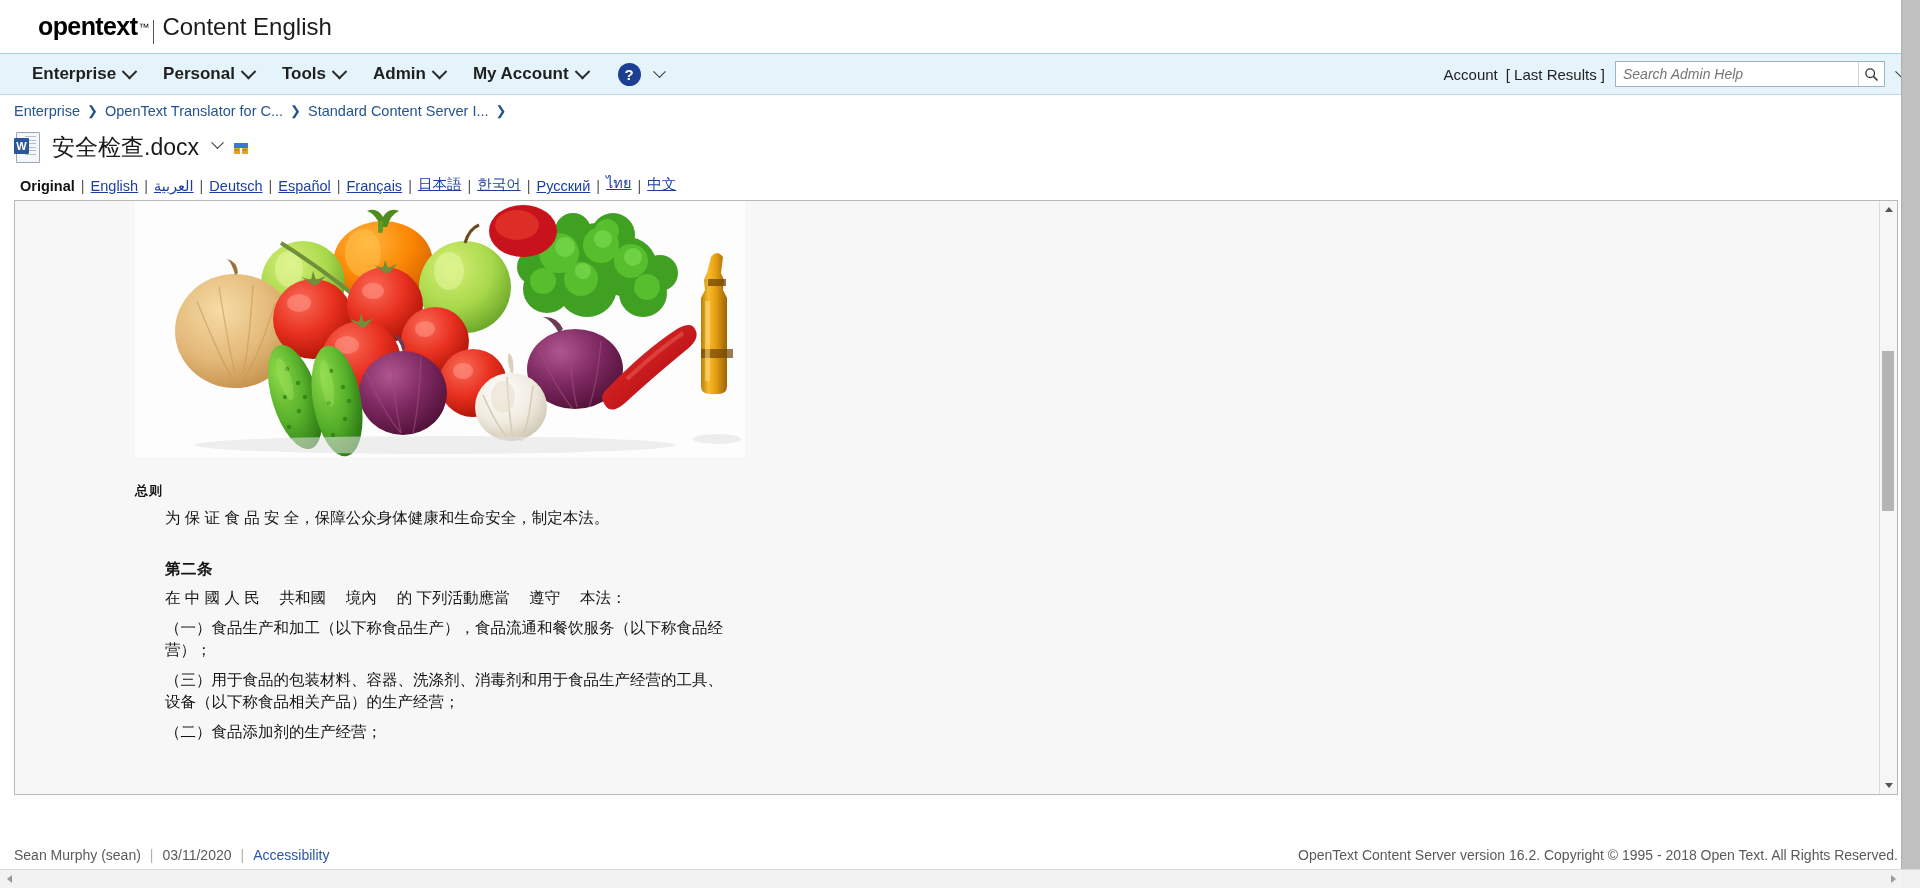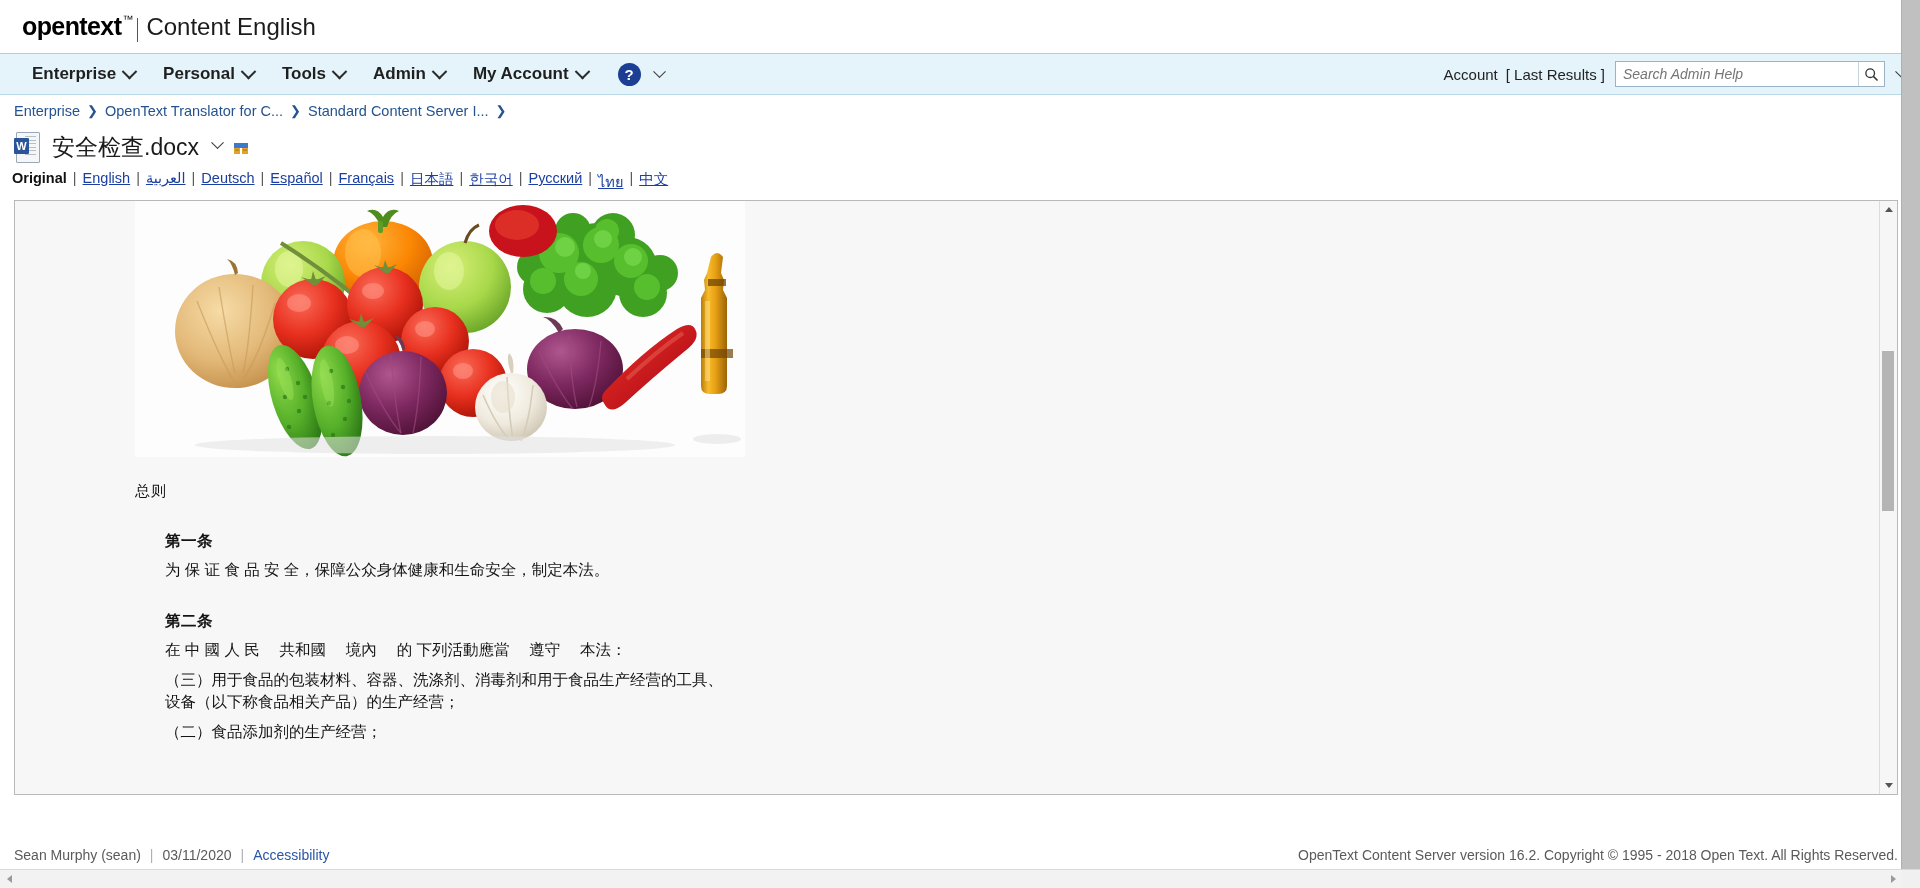--- a/index.html
+++ b/index.html
@@ -19,22 +19,23 @@
   .masthead {
     height: 53px;
     background: #ffffff;
     display: flex;
     align-items: center;
     padding-left: 22px;
     box-sizing: border-box;
   }
   .logo-wrap {
     display: flex;
-    align-items: center;
+    align-items: flex-end;
     white-space: nowrap;
+    margin-left: 16px;
   }
   .logo-opentext {
     font-size: 25px;
     font-weight: bold;
     letter-spacing: -0.6px;
     color: #000000;
     font-family: "Liberation Sans", sans-serif;
   }
   .logo-tm {
     font-size: 11px;
@@ -246,22 +247,22 @@
     margin-left: 12px;
     width: 14px;
     height: 13px;
     position: relative;
     cursor: pointer;
   }
 
   
   .lang-bar {
     display: flex;
-    align-items: flex-start;
-    padding-left: 12px;
+    align-items: flex-end;
+    padding-left: 20px;
     font-size: 14.5px;
     height: 24px;
     color: #222;
     white-space: nowrap;
   }
   .lang-active {
     font-weight: bold;
     color: #111;
   }
   .lang-link {
@@ -308,22 +309,22 @@
   .photo {
     width: 610px;
     height: 256px;
     background: #fdfdfd;
     position: relative;
     overflow: hidden;
     margin-top: 120px;
   }
 
   .doc-h1 {
-    font-size: 15px;
-    font-weight: normal;
+    font-size: 13px;
+    font-weight: bold;
     margin: 25px 0 0 0;
     letter-spacing: 1px;
   }
   .doc-art {
     font-size: 15.5px;
     font-weight: bold;
     margin: 30px 0 0 30px;
     letter-spacing: 0.5px;
   }
   .doc-p {
@@ -724,25 +725,25 @@
               <rect x="570" y="100" width="5" height="80" fill="#ffe08a" opacity="0.5"></rect>
             </g>
 
             <ellipse cx="300" cy="244" rx="240" ry="9" fill="#e2e2e2" opacity="0.55"></ellipse>
             <ellipse cx="582" cy="238" rx="24" ry="5" fill="#e2e2e2" opacity="0.6"></ellipse>
           </svg>
         </div>
 
         <div class="doc-h1">总则</div>
 
-        <div class="doc-art">第一条</div>
         <div class="doc-p">为 保 证 食 品 安 全，保障公众身体健康和生命安全，制定本法。</div>
 
         <div class="doc-art">第二条</div>
         <div class="doc-p">在 中 國 人 民 　共和國 　境內 　的 下列活動應當 　遵守 　本法：</div>
+        <div class="doc-p wrap">（一）食品生产和加工（以下称食品生产），食品流通和餐饮服务（以下称食品经营）；</div>
         <div class="doc-p wrap">（三）用于食品的包装材料、容器、洗涤剂、消毒剂和用于食品生产经营的工具、设备（以下称食品相关产品）的生产经营；</div>
         <div class="doc-p wrap">（二）食品添加剂的生产经营；</div>
 
       </div>
     </div>
   </div>
 
   <div class="vscroll">
     <div class="vscroll-arrow">
         <span class="arrow-up"></span>

